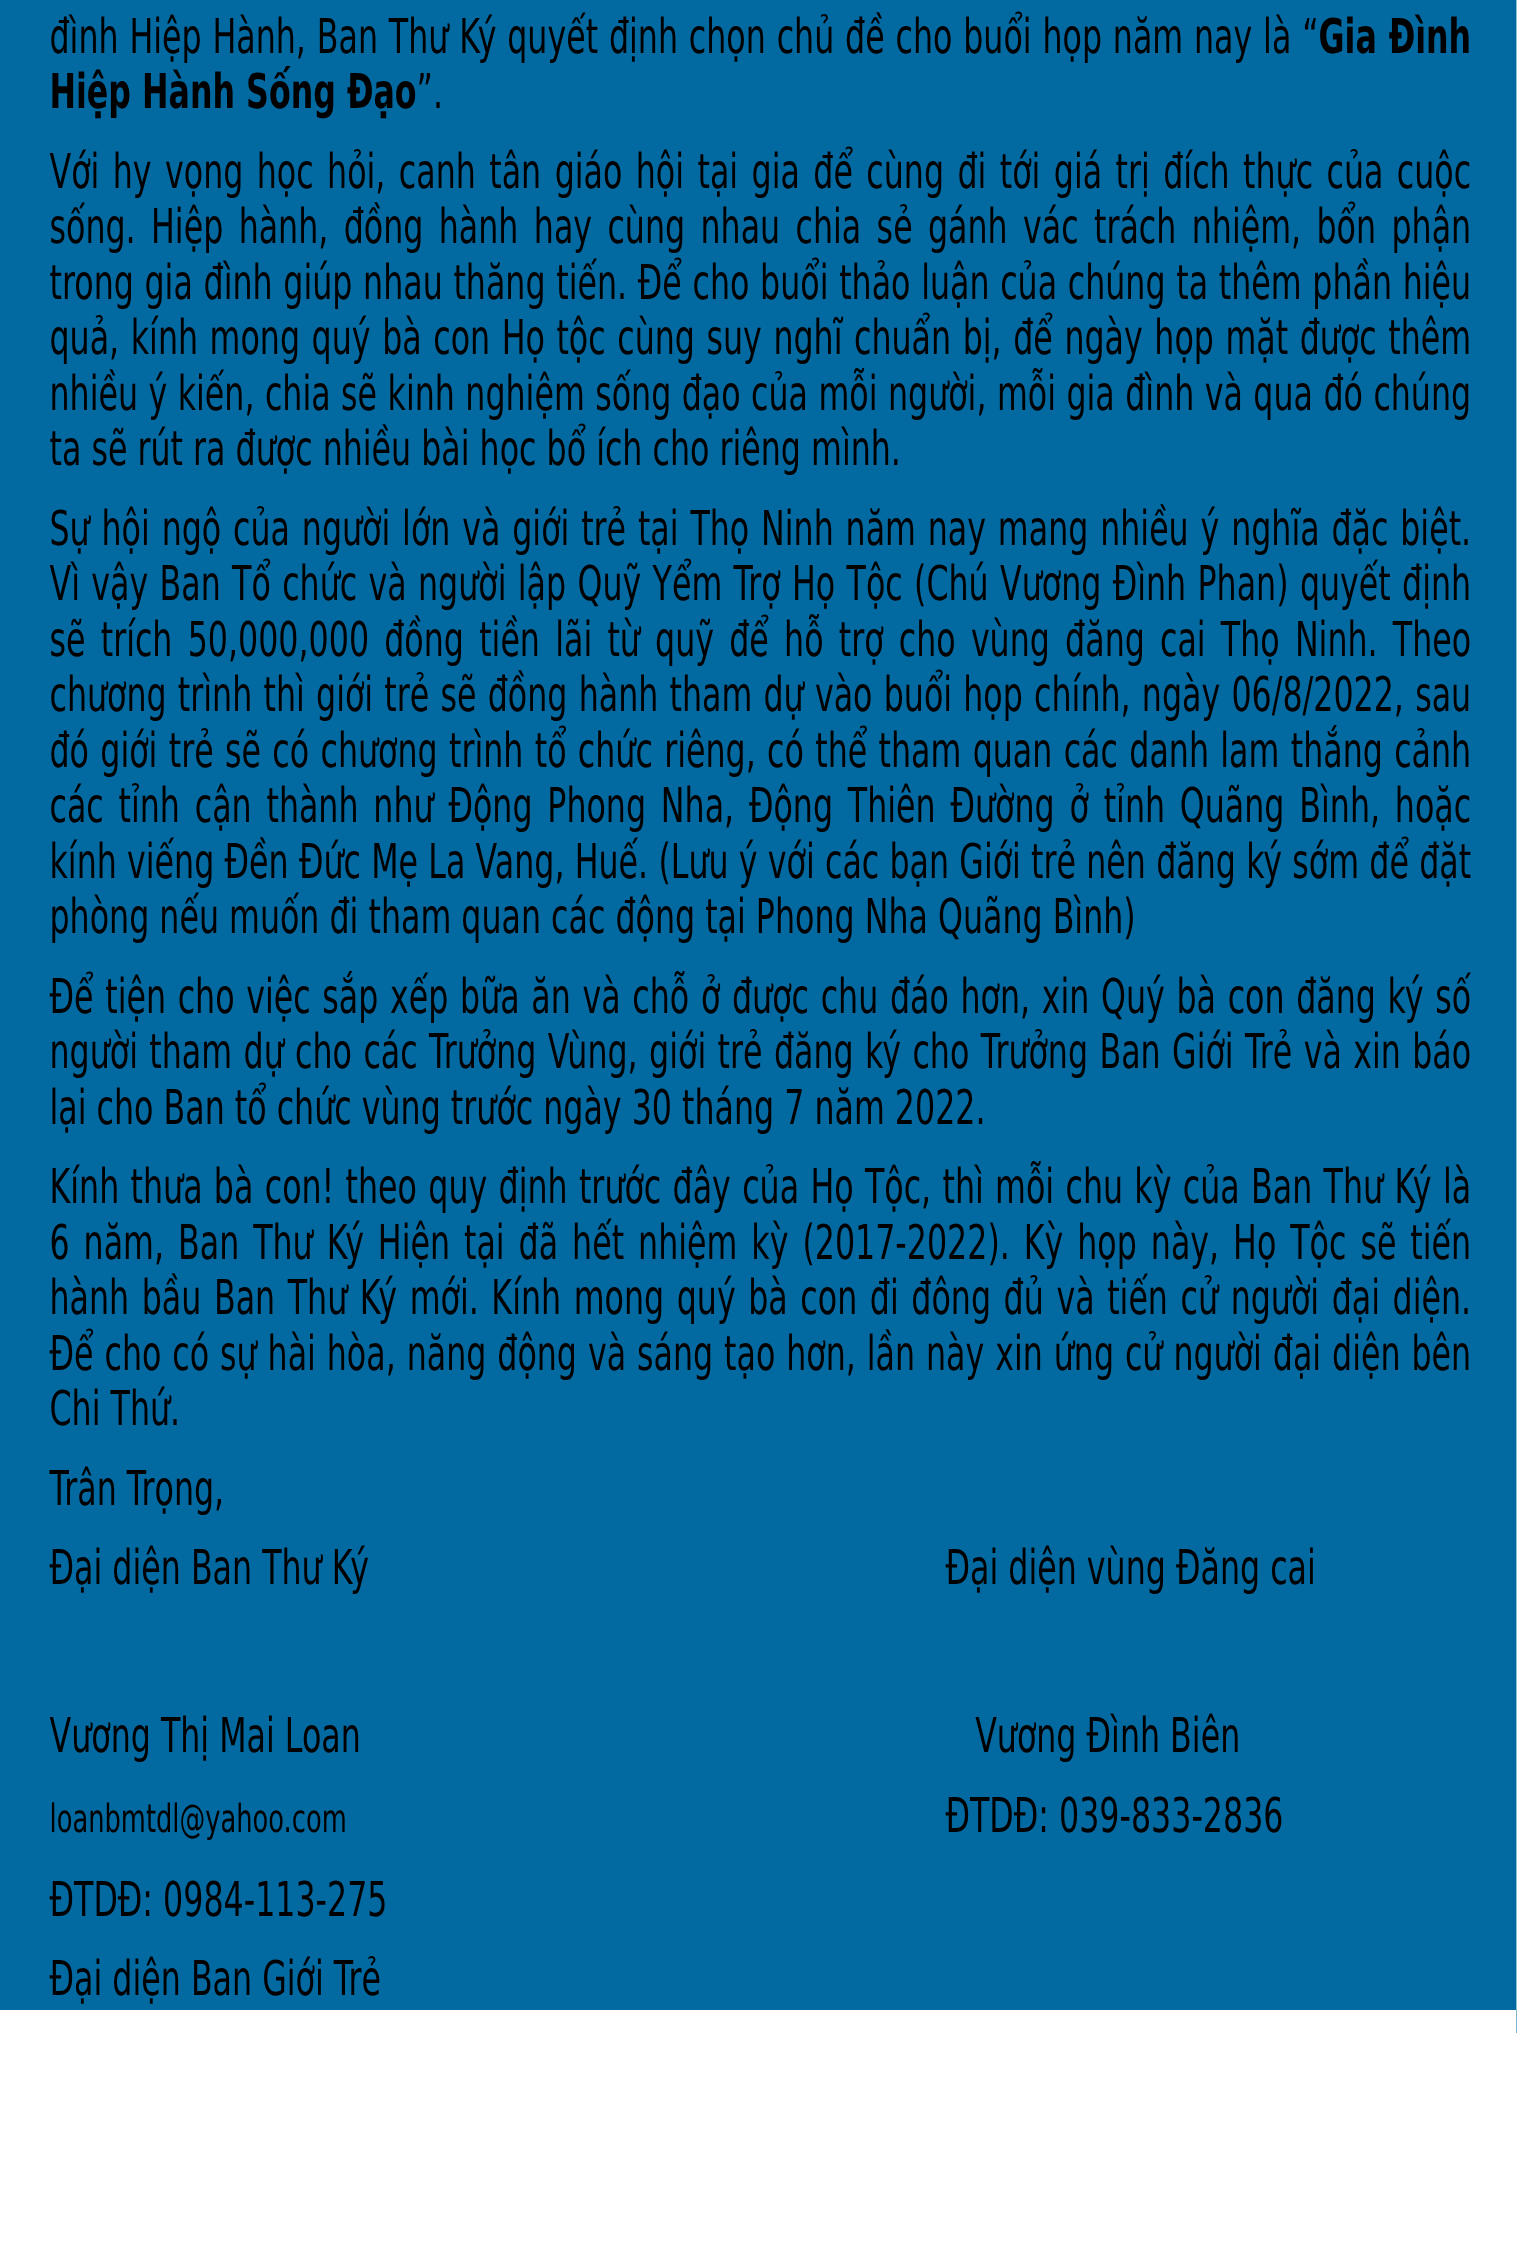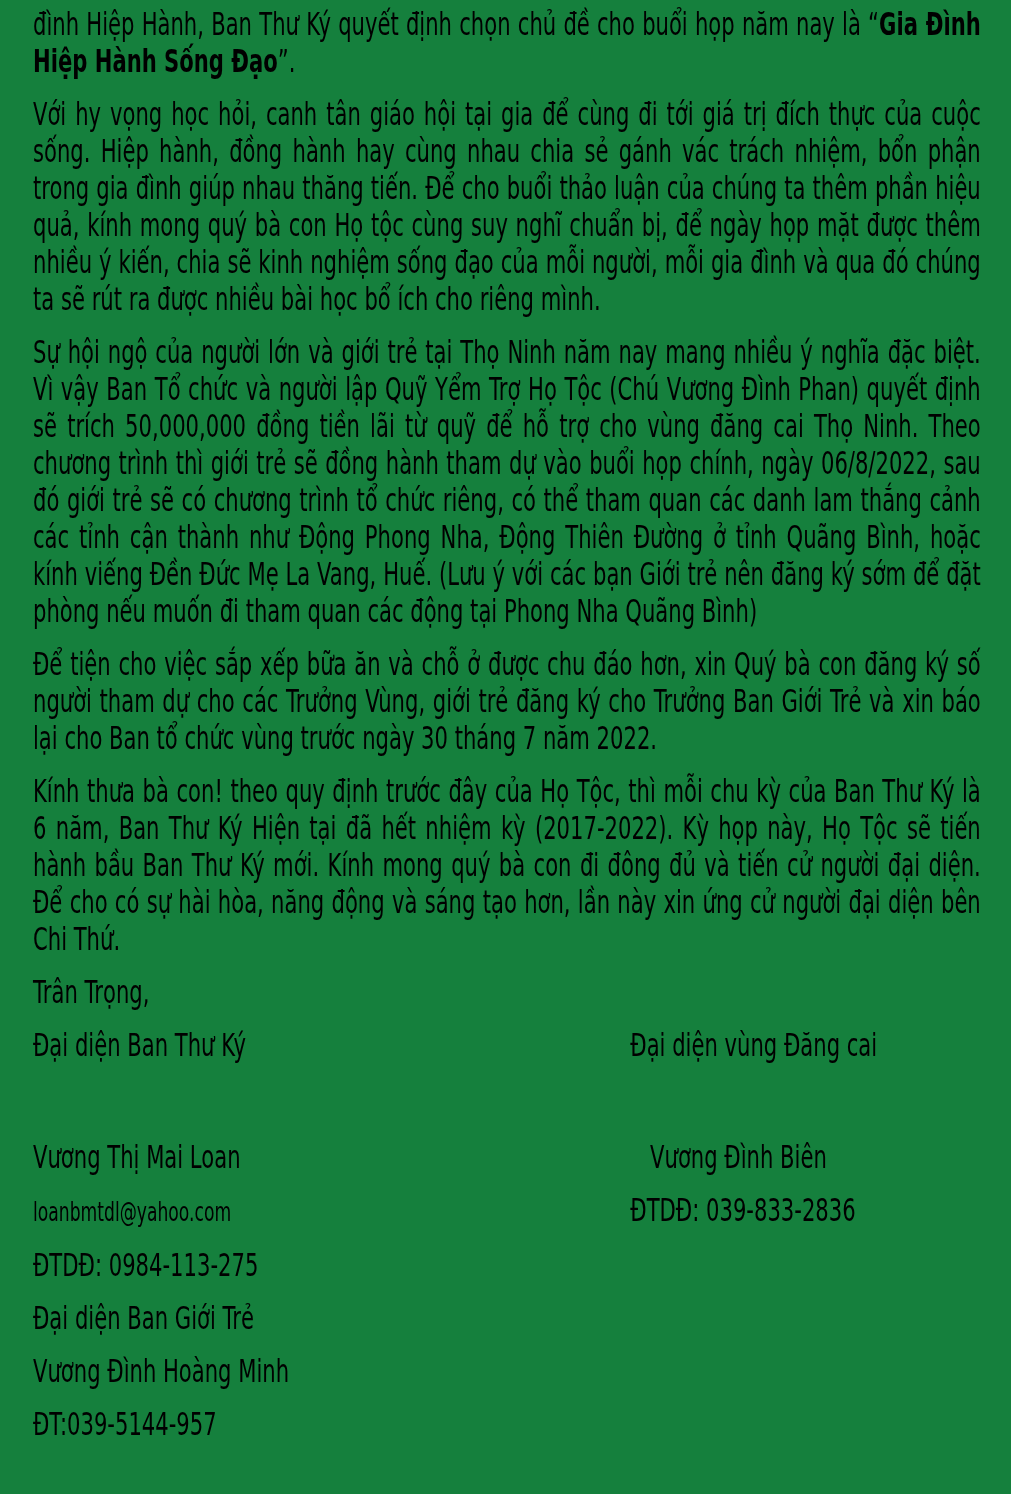--- a/index.html
+++ b/index.html
@@ -3,22 +3,22 @@
 <meta charset="utf-8">
 <style>
   html, body {
     margin: 0;
     padding: 0;
     background: #ffffff;
   }
   .page {
     position: relative;
     width: 1011px;
-    height: 1494px;
-    background: #15803d;
+    height: 1340px;
+    background: #0369a1;
     overflow: hidden;
     font-family: "DejaVu Sans", "Liberation Sans", sans-serif;
   }
   
   .content {
     position: absolute;
     left: 33px;
     top: 6px;
     width: 1436px;
     transform: scaleX(0.66);

